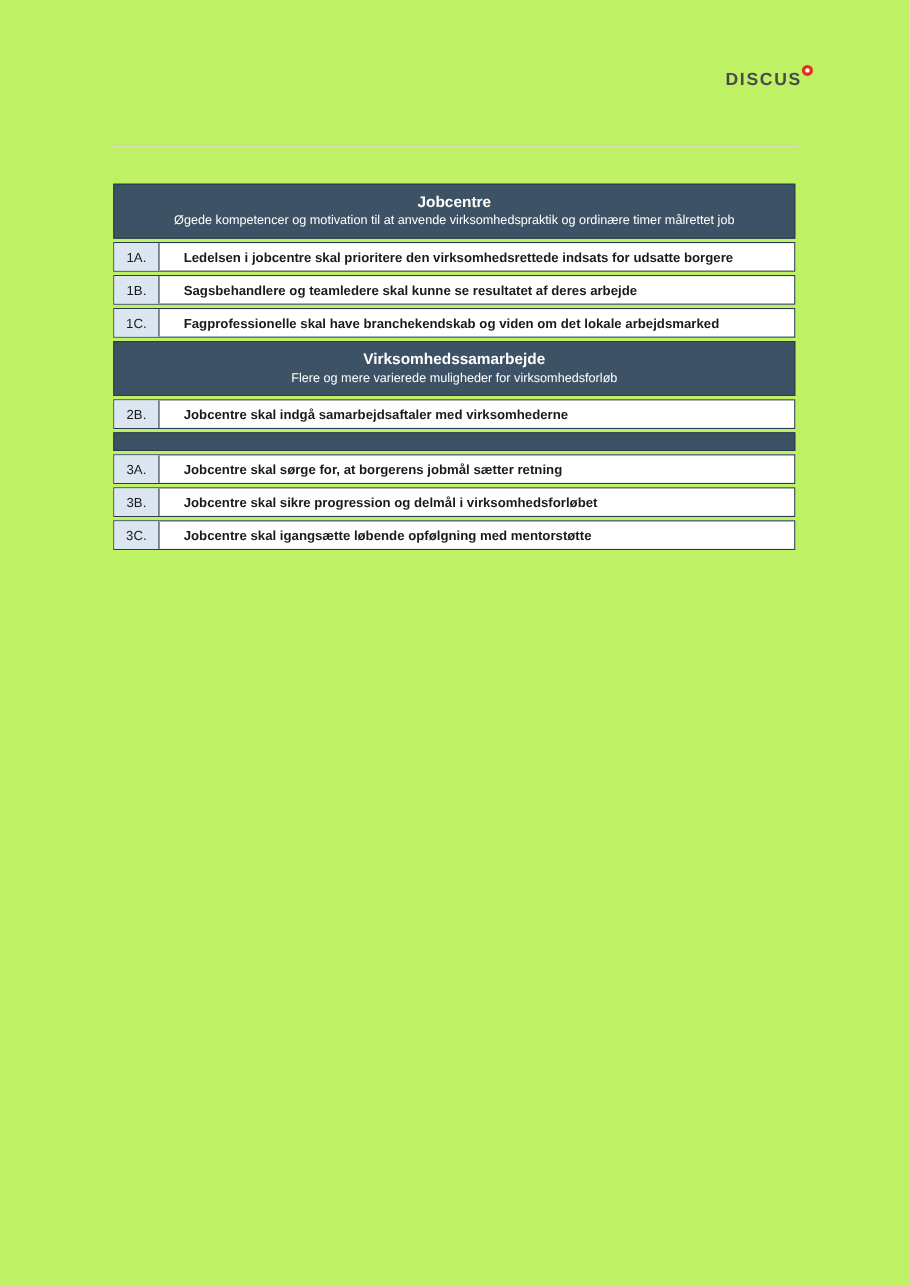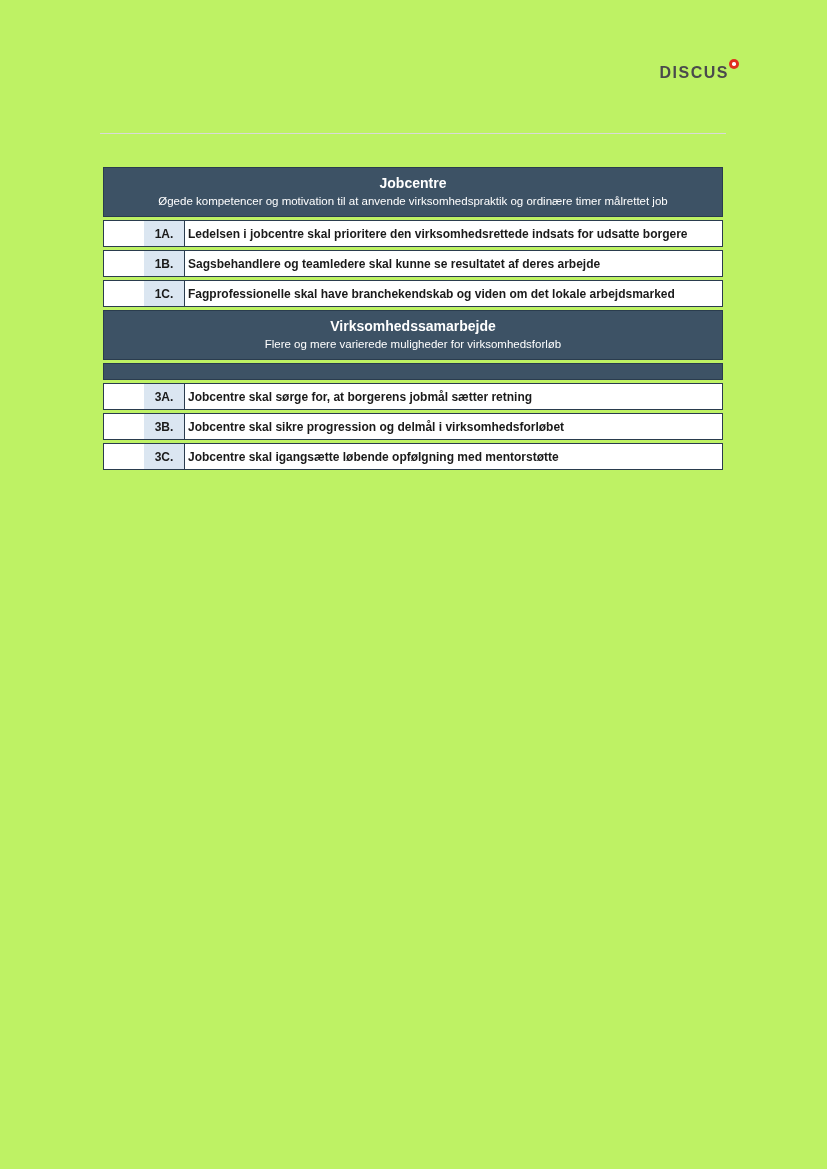--- a/index.html
+++ b/index.html
@@ -50,25 +50,25 @@
   .row {
     display: flex; align-items: stretch;
     border: 1.5px solid var(--border, #2a3c4e);
     background: #ffffff; height: 27px;
   }
   .row-label {
     width: 41px; flex: 0 0 41px;
     background: var(--label-bg, #dbe6f1);
     border-right: 1.5px solid var(--border, #2a3c4e);
     display: flex; align-items: center; justify-content: center;
-    font-weight: bold; font-size: 12px; color: var(--text-dark, #1a1a1a); margin-left: 40px;
+    font-weight: normal; font-size: 12px; color: var(--text-dark, #1a1a1a);
   }
   .row-text {
     flex: 1; display: flex; align-items: center;
-    padding-left: 3px; padding-right: 6px;
+    padding-left: 22px; padding-right: 6px;
     font-weight: bold; font-size: 12px; color: var(--text-dark, #1a1a1a);
     white-space: nowrap; overflow: hidden;
   }
 </style>
 </head>
 <body>
 
 <div class="page">
 
   <div class="logo">
@@ -94,20 +94,24 @@
     </div>
     <div class="row">
       <div class="row-label">1C.</div>
       <div class="row-text">Fagprofessionelle skal have branchekendskab og viden om det lokale arbejdsmarked</div>
     </div>
 
     <div class="section-header">
       <div class="section-title">Virksomhedssamarbejde</div>
       <div class="section-subtitle">Flere og mere varierede muligheder for virksomhedsforløb</div>
     </div>
+    <div class="row">
+      <div class="row-label">2B.</div>
+      <div class="row-text">Jobcentre skal indgå samarbejdsaftaler med virksomhederne</div>
+    </div>
 
     <div class="section-header">
     </div>
     <div class="row">
       <div class="row-label">3A.</div>
       <div class="row-text">Jobcentre skal sørge for, at borgerens jobmål sætter retning</div>
     </div>
     <div class="row">
       <div class="row-label">3B.</div>
       <div class="row-text">Jobcentre skal sikre progression og delmål i virksomhedsforløbet</div>

